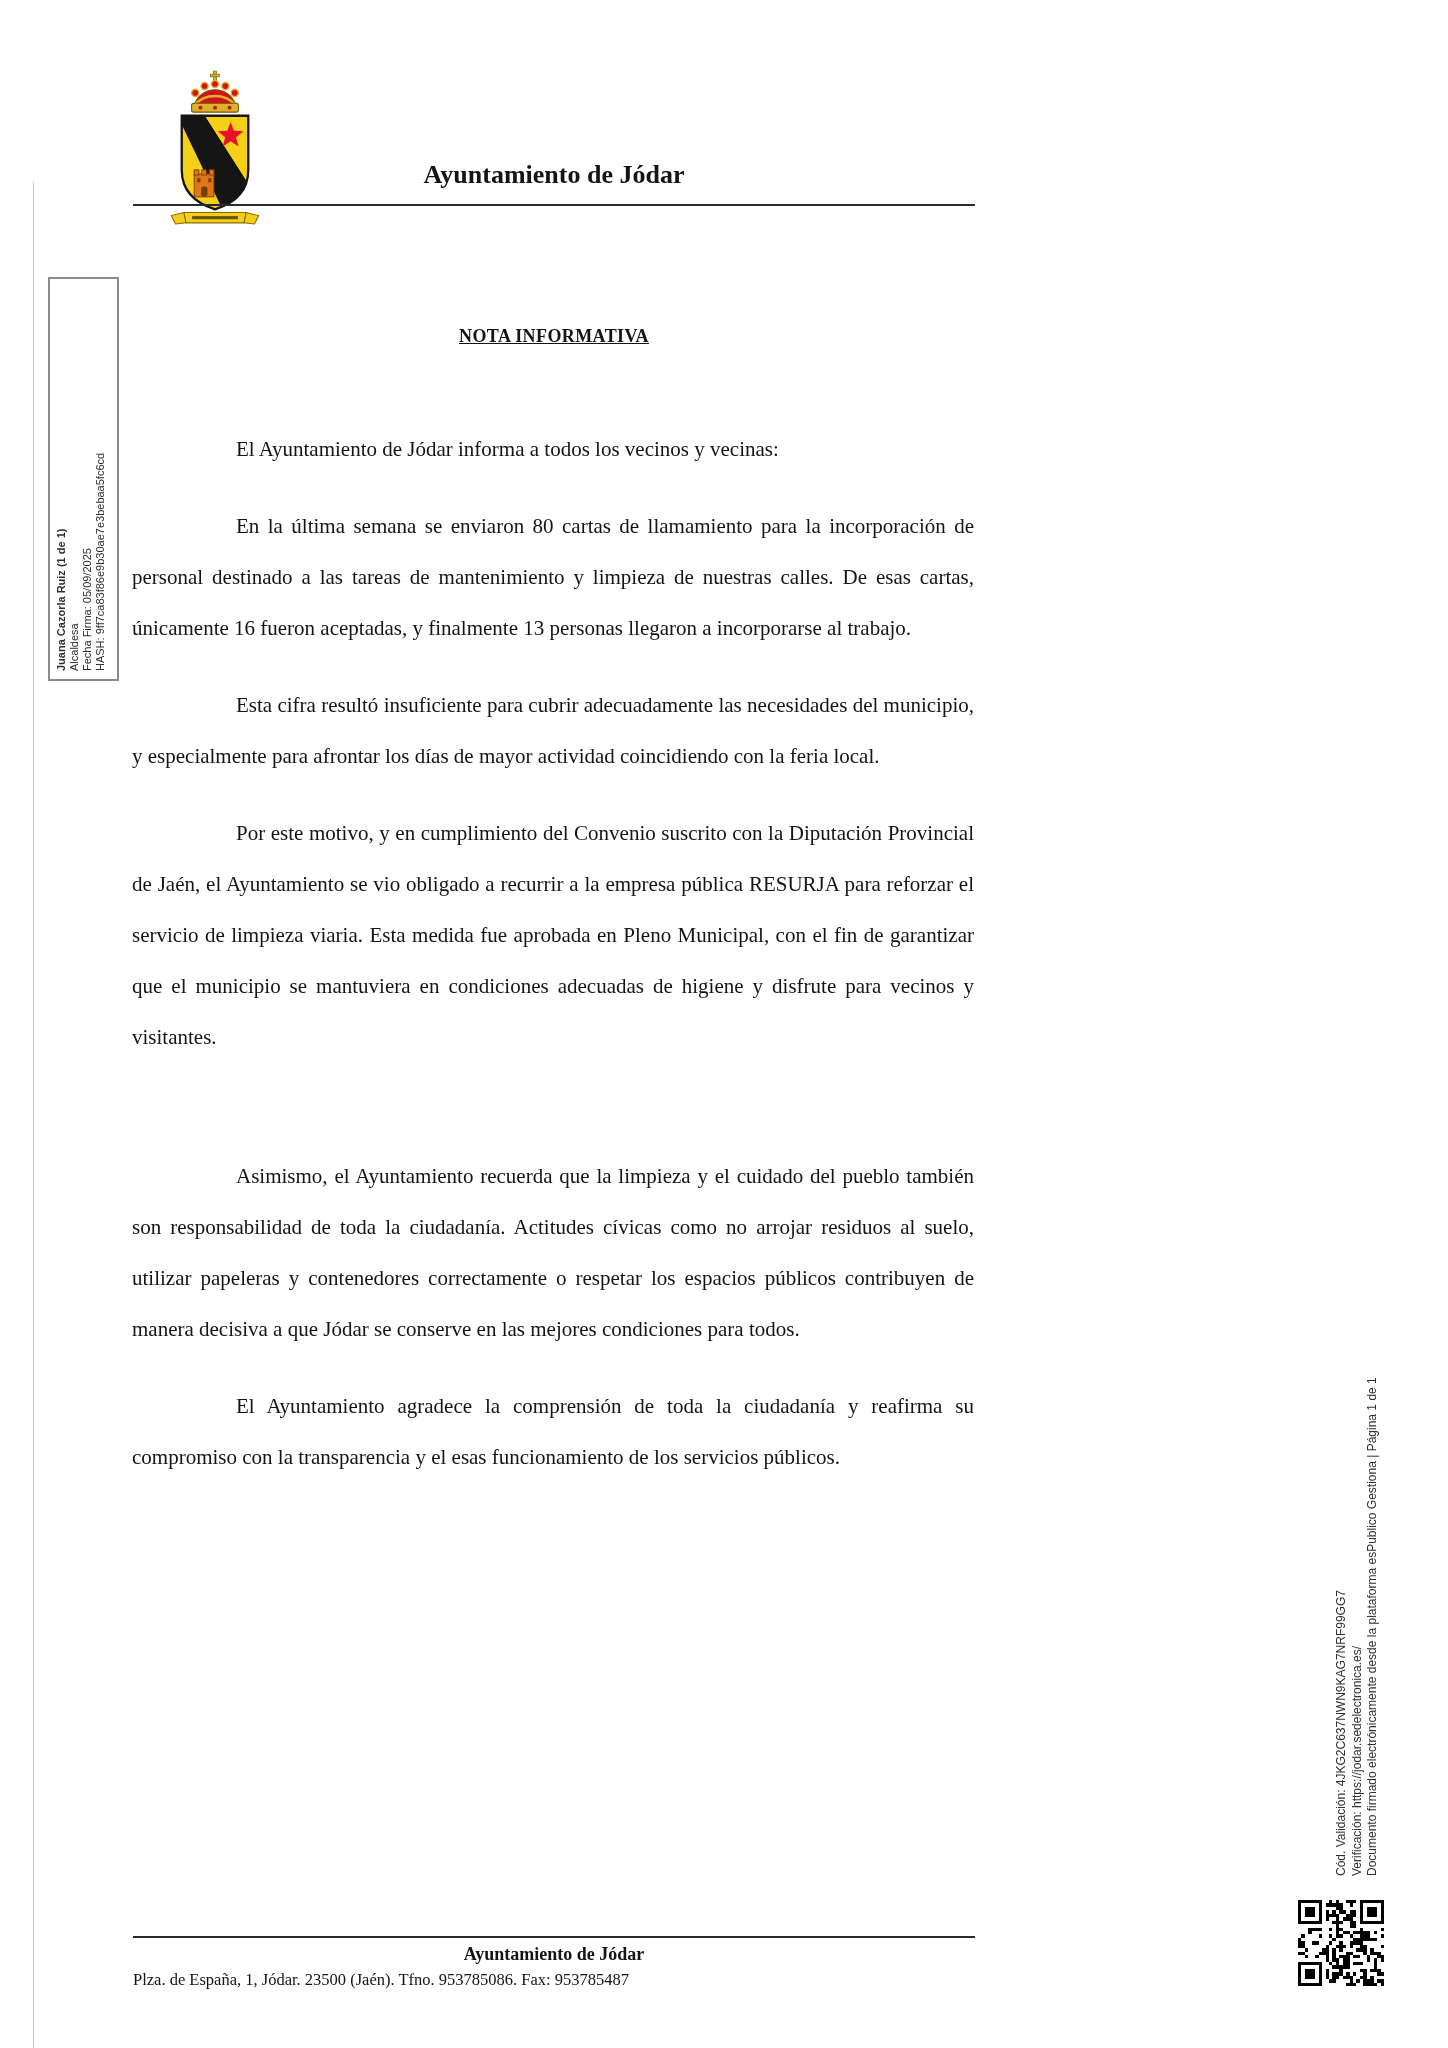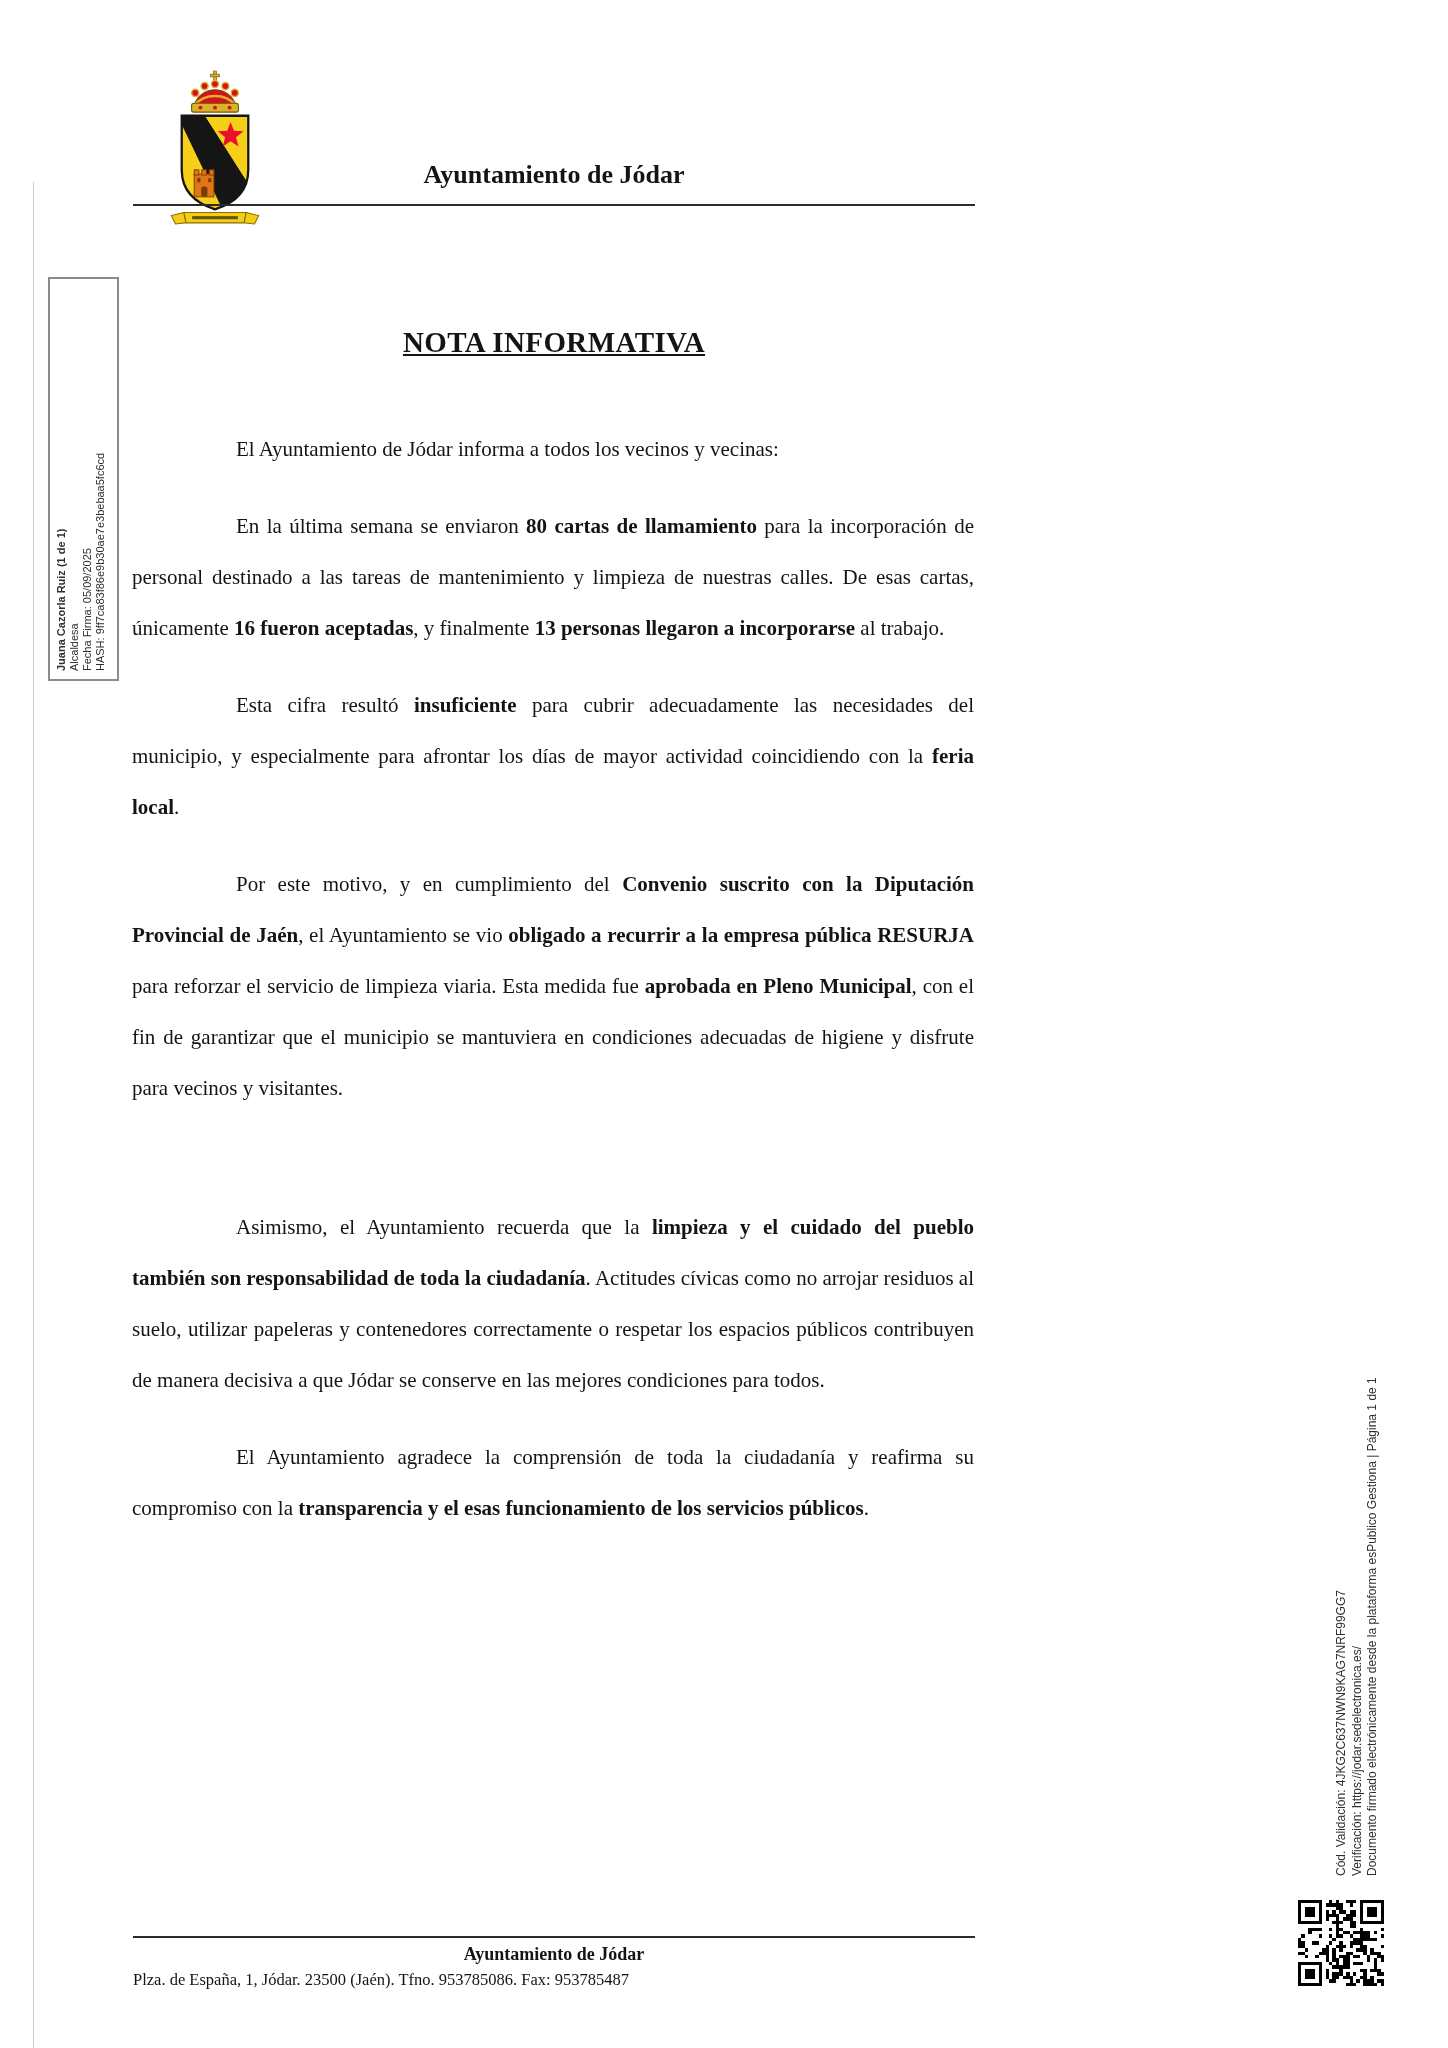--- a/index.html
+++ b/index.html
@@ -7,26 +7,26 @@
         font-family:"Liberation Serif",serif;color:#141414;overflow:hidden;margin-top:12px;}
 
   
   .logo{position:absolute;left:152px;top:58px;width:126px;height:156px;}
   .doc-title{position:absolute;left:133px;top:148px;width:842px;text-align:center;
              font-size:26px;font-weight:bold;}
   .rule-top{position:absolute;left:133px;top:192px;width:842px;height:0;border-top:2px solid #2b2b2b;}
 
   
   .nota{position:absolute;left:133px;top:314px;width:842px;text-align:center;
-        font-size:29px;font-weight:bold;text-decoration:underline;letter-spacing:.4px;}
+        font-size:18px;font-weight:bold;text-decoration:underline;letter-spacing:.4px;}
   .bodycol{position:absolute;left:132px;top:412px;width:842px;
            font-size:21px;line-height:51px;text-align:justify;}
   .para{margin:0 0 26px 0;text-indent:104px;}
   .gap-before{margin-top:88px;}
-  .para b{font-weight:bold;}
+  .para b{font-weight:normal;}
 
   
   .left-line{position:absolute;left:33px;top:170px;width:1px;height:1870px;background:#cccccc;}
   .sig-box{position:absolute;left:48px;top:265px;width:71px;height:404px;
            border:2px solid #8c8c8c;background:#fff;box-sizing:border-box;}
   .sig-rot{position:absolute;left:5px;right:3px;top:6px;bottom:8px;
            writing-mode:vertical-rl;transform:rotate(180deg);
            font-family:"Liberation Sans",sans-serif;font-size:11px;line-height:13px;
            color:#2e2e2e;white-space:nowrap;}
   .sig-rot .bold{font-weight:bold;}

